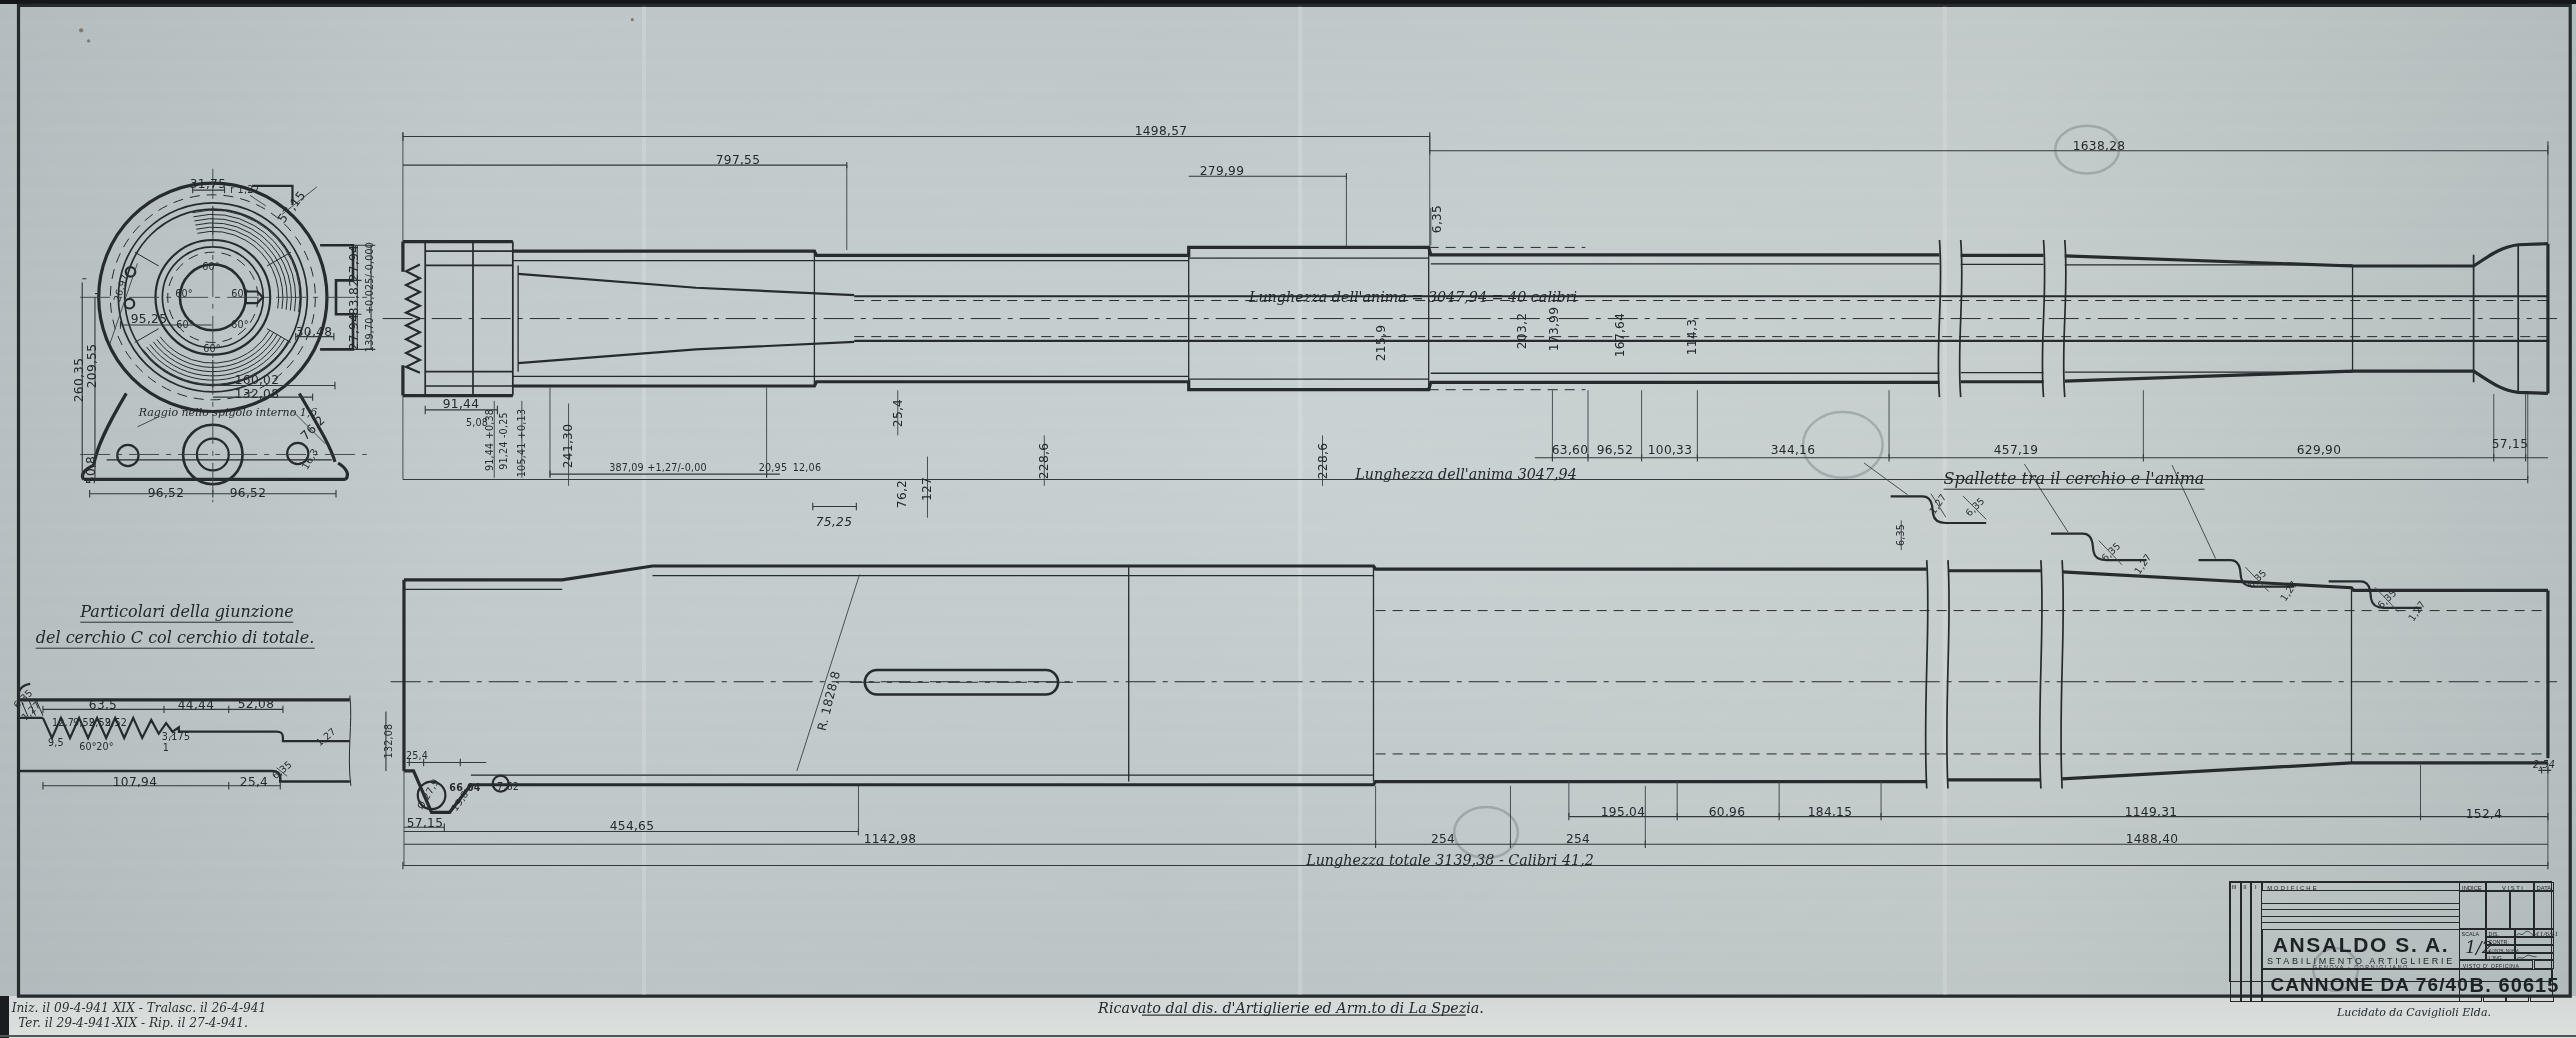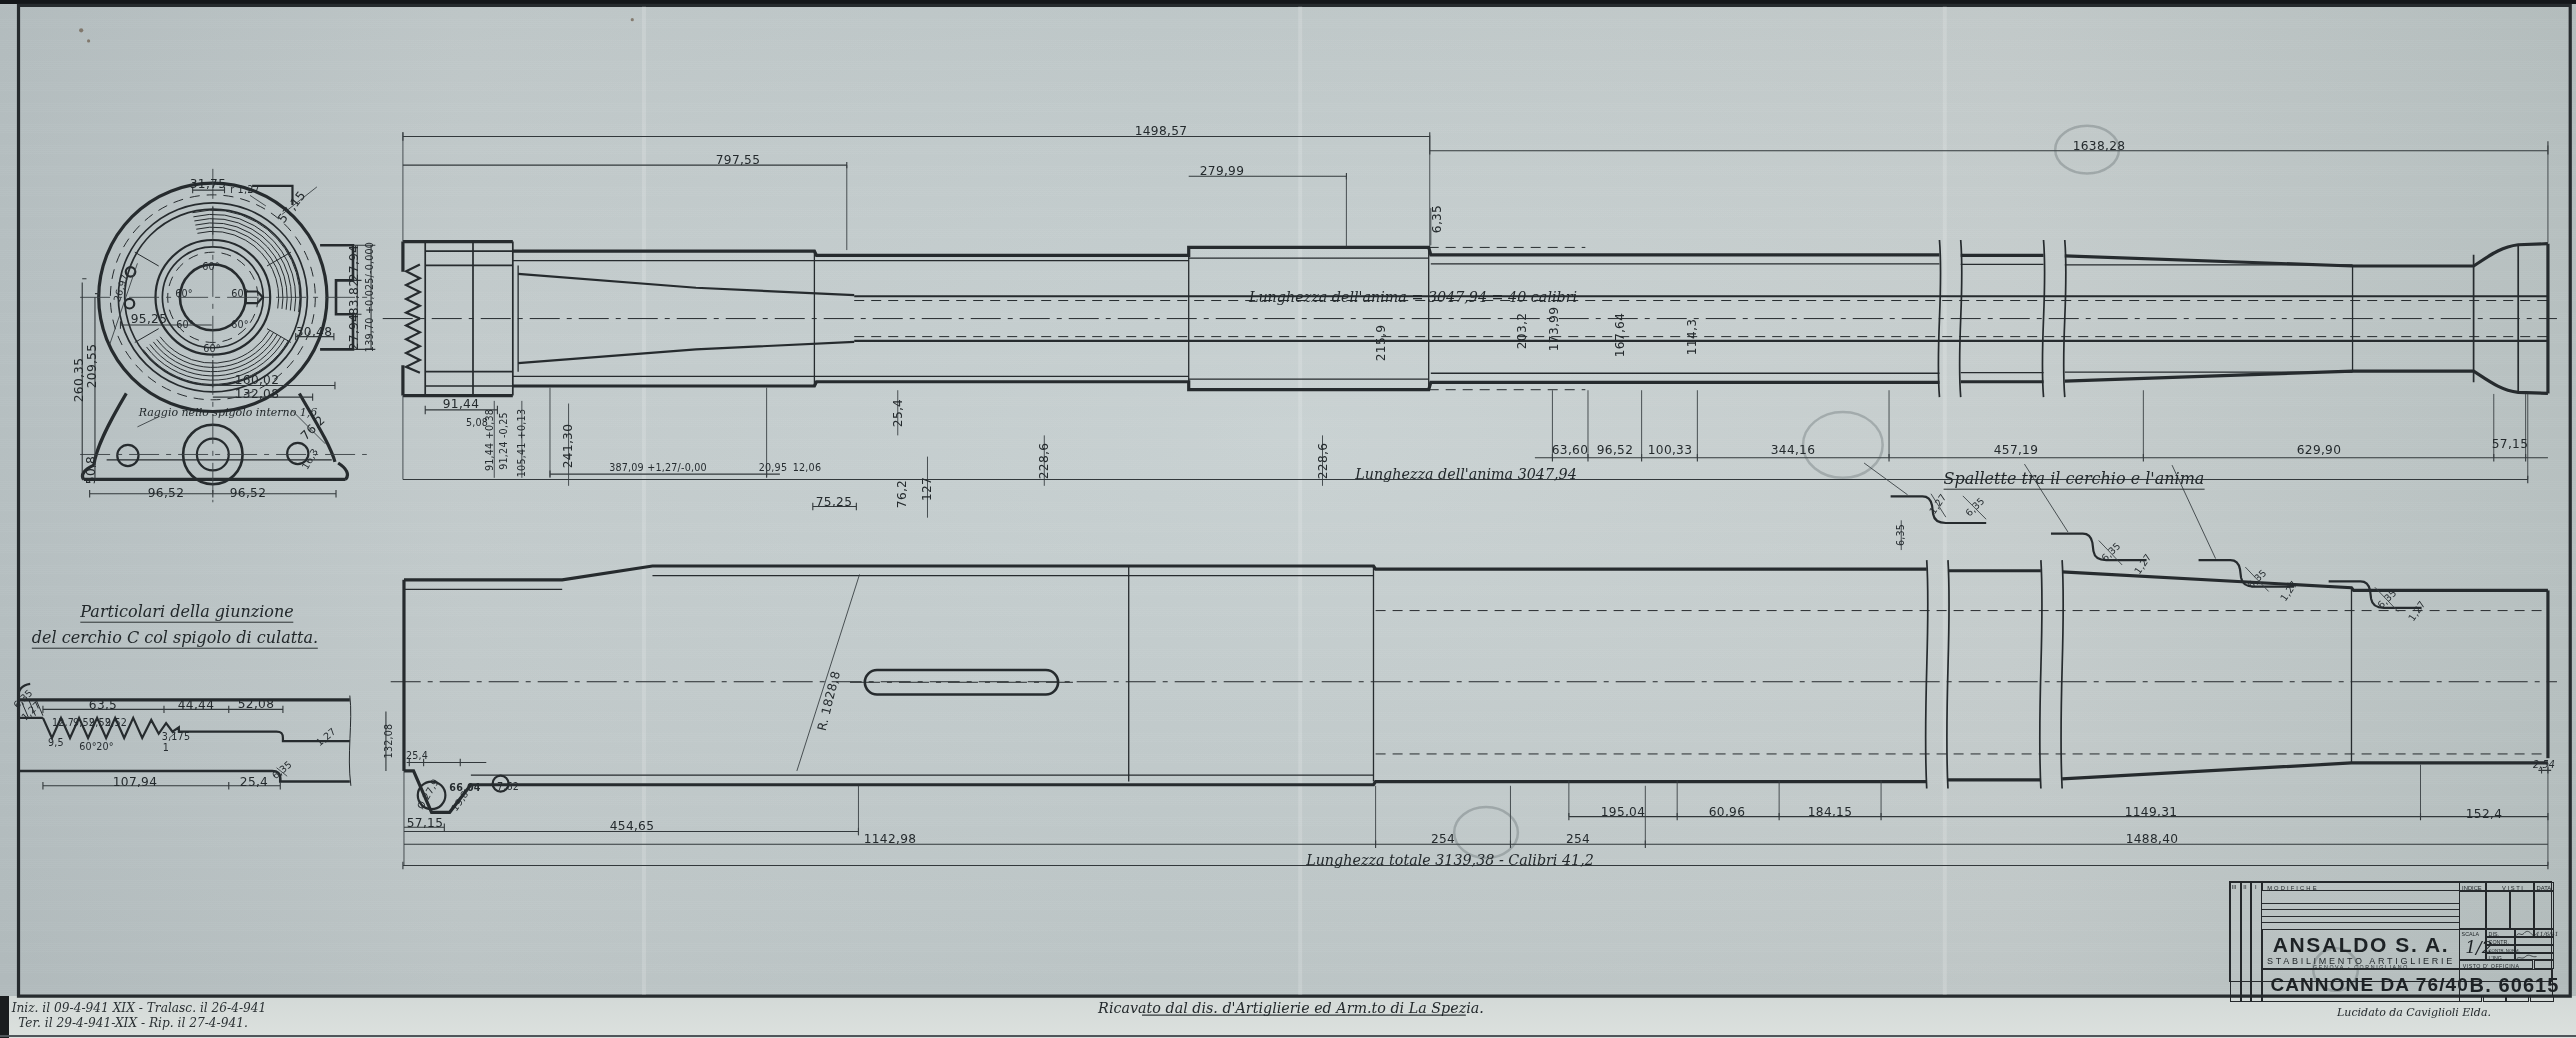--- a/index.html
+++ b/index.html
@@ -209,21 +209,21 @@
       <span class="lbl dim" style="left: 1437px; top: 219px; transform: translate(-50%, -50%) rotate(-90deg);">6,35</span>
       <span class="lbl dim" style="left: 461px; top: 404px;">91,44</span>
       <span class="lbl dim-sm" style="left: 477px; top: 423px;">5,08</span>
       <span class="lbl dim-sm" style="left: 490px; top: 440px; transform: translate(-50%, -50%) rotate(-90deg);">91,44 +0,38</span>
       <span class="lbl dim-sm" style="left: 504px; top: 441px; transform: translate(-50%, -50%) rotate(-90deg);">91,24 -0,25</span>
       <span class="lbl dim-sm" style="left: 522px; top: 443px; transform: translate(-50%, -50%) rotate(-90deg);">105,41 +0,13</span>
       <span class="lbl dim" style="left: 568px; top: 446px; transform: translate(-50%, -50%) rotate(-90deg);">241,30</span>
       <span class="lbl dim-sm" style="left: 658px; top: 468px;">387,09 +1,27/-0,00</span>
       <span class="lbl dim-sm" style="left: 773px; top: 468px;">20,95</span>
       <span class="lbl dim-sm" style="left: 807px; top: 468px;">12,06</span>
-      <span class="lbl dim" style="left: 834px; top: 502px;">75,25</span>
+      <span class="lbl dim" style="left: 834px; top: 522px; font-style: italic;">75,25</span>
       <span class="lbl dim" style="left: 898px; top: 413px; transform: translate(-50%, -50%) rotate(-90deg);">25,4</span>
       <span class="lbl dim" style="left: 902px; top: 494px; transform: translate(-50%, -50%) rotate(-90deg);">76,2</span>
       <span class="lbl dim" style="left: 927px; top: 489px; transform: translate(-50%, -50%) rotate(-90deg);">127</span>
       <span class="lbl dim" style="left: 1044px; top: 461px; transform: translate(-50%, -50%) rotate(-90deg);">228,6</span>
       <span class="lbl dim" style="left: 1323px; top: 461px; transform: translate(-50%, -50%) rotate(-90deg);">228,6</span>
       <span class="lbl hw" style="left: 1413px; top: 297px;">Lunghezza dell'anima = 3047,94 = 40 calibri</span>
       <span class="lbl dim" style="left: 1381px; top: 343px; transform: translate(-50%, -50%) rotate(-90deg);">215,9</span>
       <span class="lbl dim" style="left: 1522px; top: 331px; transform: translate(-50%, -50%) rotate(-90deg);">203,2</span>
       <span class="lbl dim" style="left: 1554px; top: 329px; transform: translate(-50%, -50%) rotate(-90deg);">173,99</span>
       <span class="lbl dim" style="left: 1620px; top: 335px; transform: translate(-50%, -50%) rotate(-90deg);">167,64</span>
@@ -286,21 +286,21 @@
       <span class="lbl dim" style="left: 1578px; top: 839px;">254</span>
       <span class="lbl dim" style="left: 1623px; top: 812px;">195,04</span>
       <span class="lbl dim" style="left: 1727px; top: 812px;">60,96</span>
       <span class="lbl dim" style="left: 1830px; top: 812px;">184,15</span>
       <span class="lbl dim" style="left: 2151px; top: 812px;">1149,31</span>
       <span class="lbl dim" style="left: 2484px; top: 814px;">152,4</span>
       <span class="lbl dim-sm" style="left: 2544px; top: 765px; font-style: italic;">2,54</span>
       <span class="lbl dim" style="left: 2152px; top: 839px;">1488,40</span>
       <span class="lbl hw" style="left: 1450px; top: 860px;">Lunghezza totale 3139,38 - Calibri 41,2</span>
       <span class="lbl hw-title" style="left: 187px; top: 613px;">Particolari della giunzione</span>
-      <span class="lbl hw-title" style="left: 175px; top: 639px;">del cerchio C col spigolo di culatta.</span>
+      <span class="lbl hw-title" style="left: 175px; top: 639px;">del cerchio C col cerchio di totale.</span>
       <span class="lbl dim" style="left: 103px; top: 705px;">63,5</span>
       <span class="lbl dim" style="left: 196px; top: 705px;">44,44</span>
       <span class="lbl dim" style="left: 256px; top: 704px;">52,08</span>
       <span class="lbl dim-sm" style="left: 63px; top: 723px;">12,7</span>
       <span class="lbl dim-sm" style="left: 84px; top: 723px;">9,52</span>
       <span class="lbl dim-sm" style="left: 100px; top: 723px;">9,52</span>
       <span class="lbl dim-sm" style="left: 116px; top: 723px;">9,52</span>
       <span class="lbl dim-sm" style="left: 176px; top: 737px;">3,175</span>
       <span class="lbl dim-sm" style="left: 166px; top: 748px;">1</span>
       <span class="lbl dim-sm" style="left: 88px; top: 747px;">60°</span>

